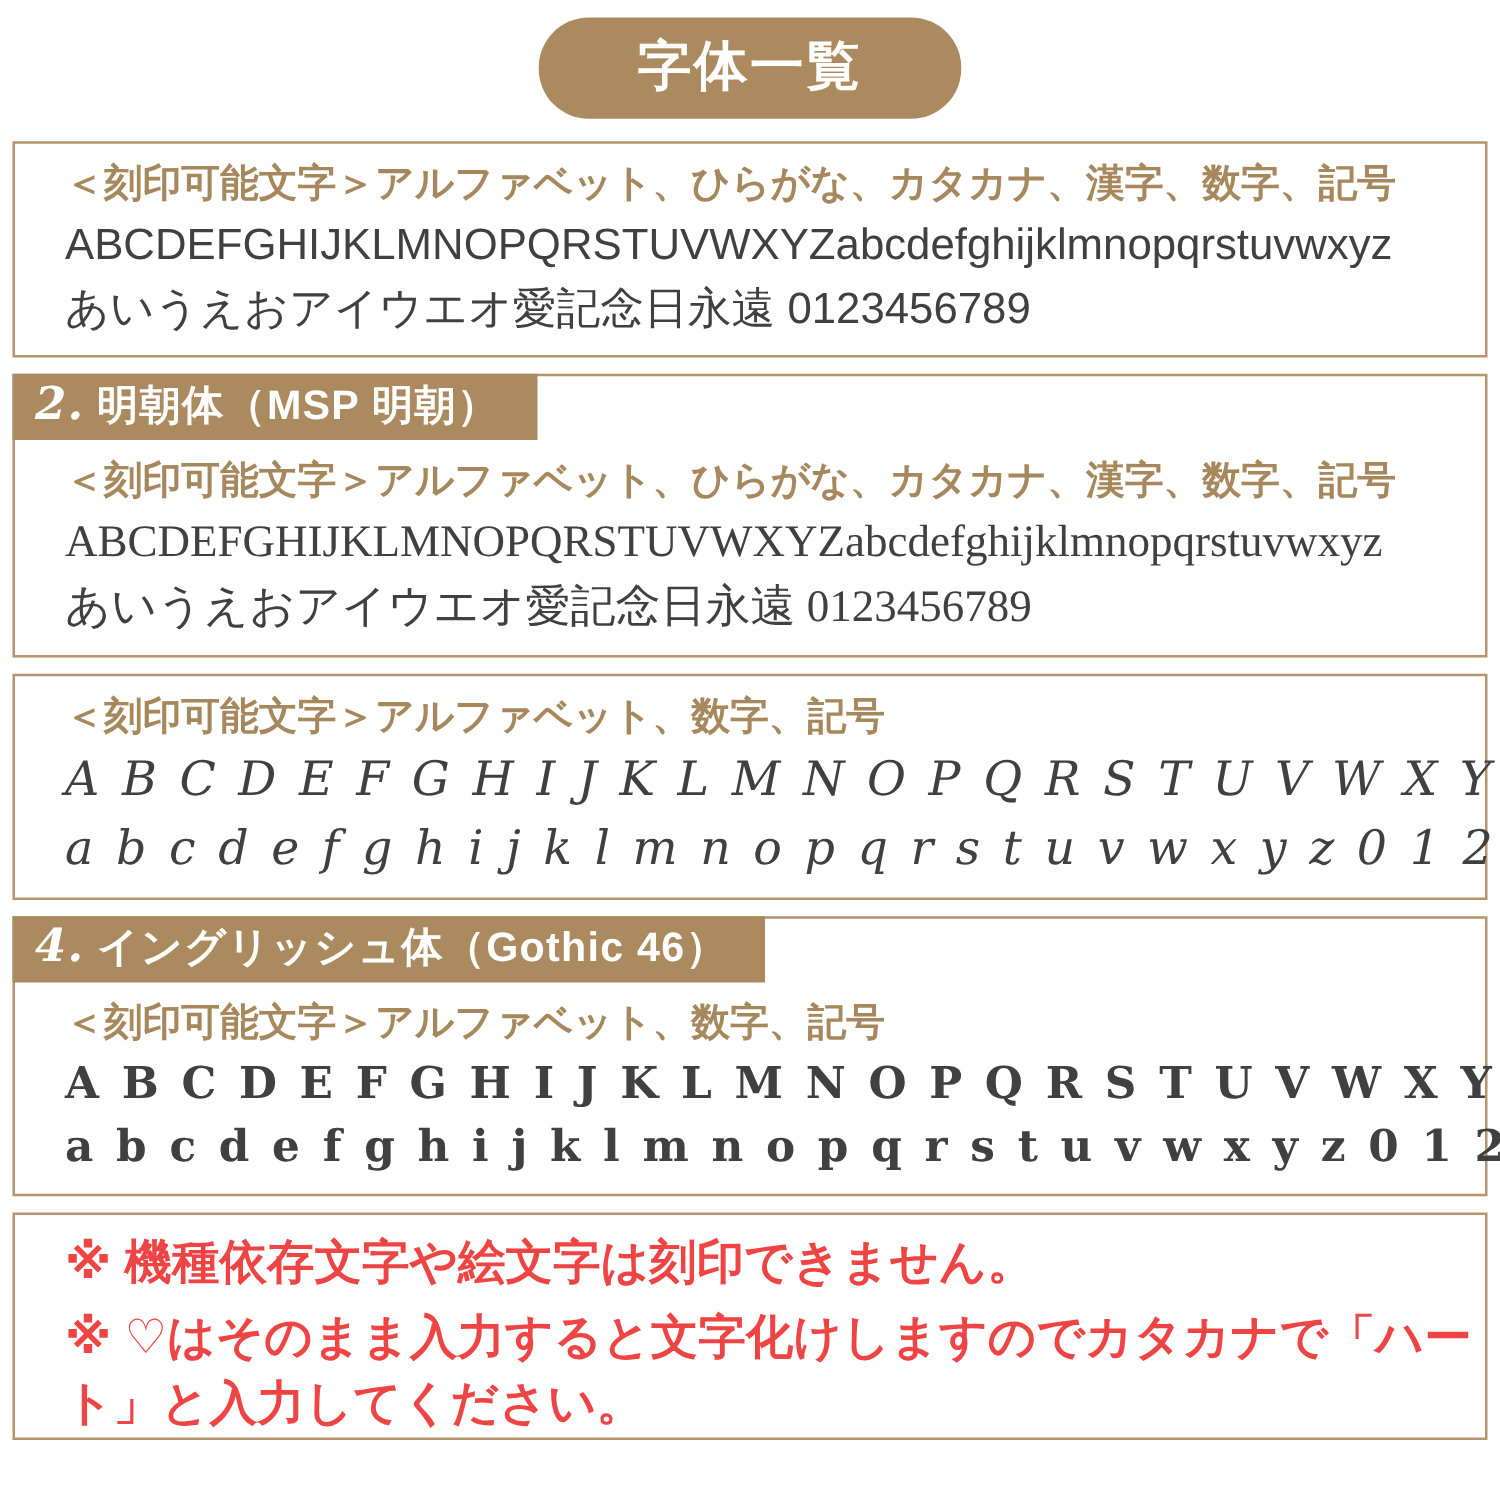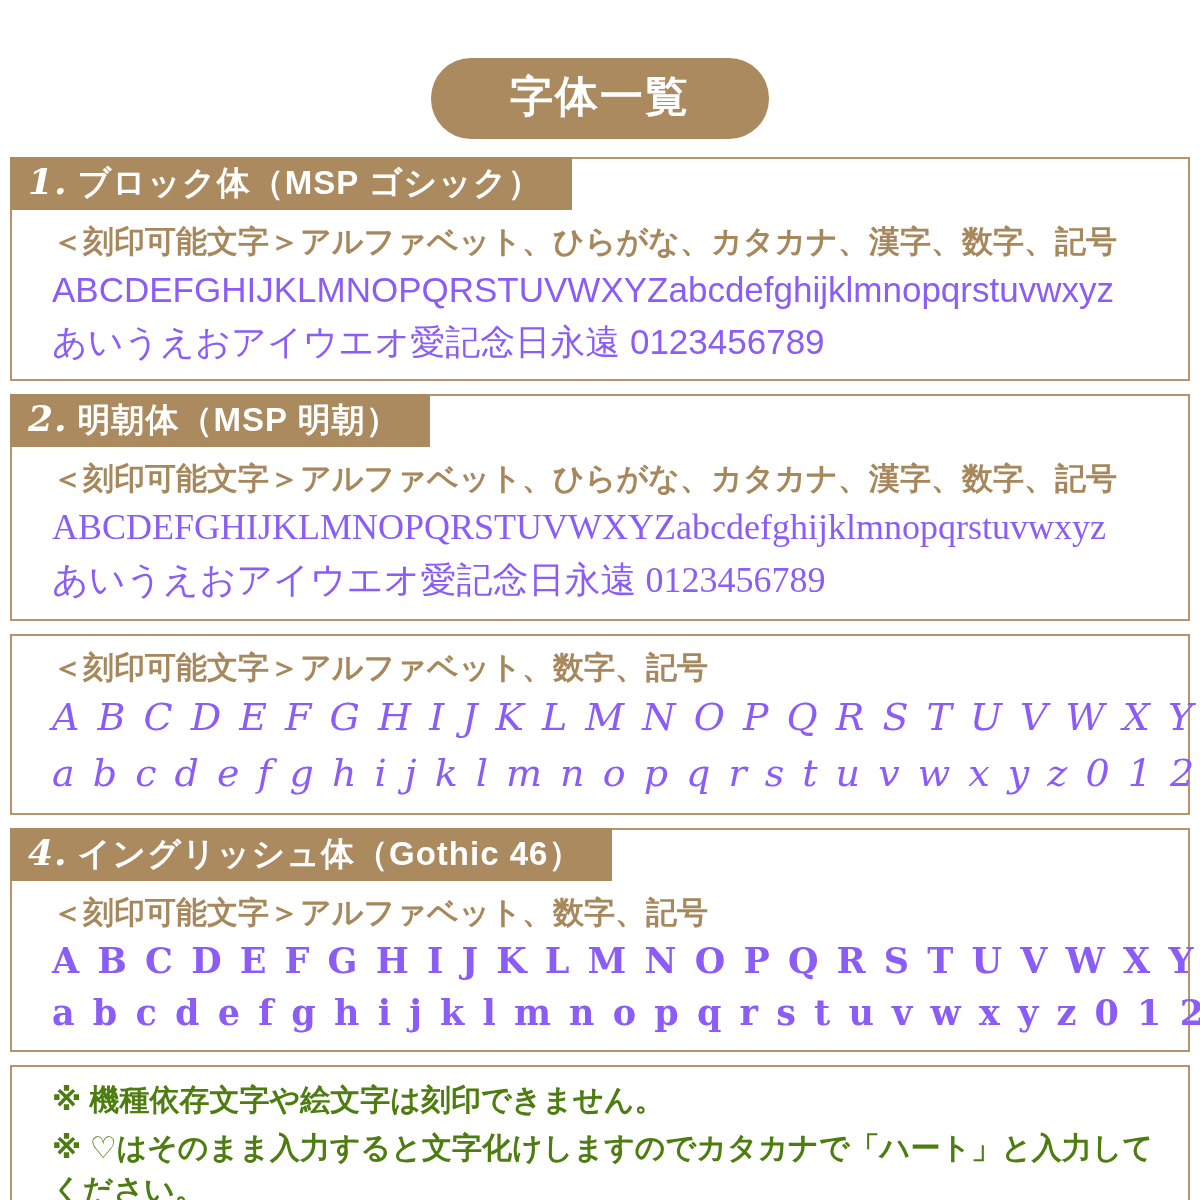--- a/index.html
+++ b/index.html
@@ -10,21 +10,20 @@
     height: 1200px;
     overflow: hidden;
     font-family: "Liberation Sans", "DejaVu Sans", sans-serif;
   }
   .page {
     width: 1200px;
     height: 976px;
     background: #ffffff;
     box-sizing: border-box;
     padding-top: 14px;
-    margin-top: 44px;
   }
   
   .title-pill {
     width: 338px;
     margin: 0 auto 18px auto;
     background: #ac8a5f;
     color: #ffffff;
     border-radius: 40px;
     text-align: center;
     font-size: 43px;
@@ -61,21 +60,21 @@
   }
   .label-line {
     color: #a6885c;
     font-size: 31px;
     font-weight: bold;
     padding: 11px 26px 2px 40px;
     letter-spacing: 0px;
     line-height: 1.35;
   }
   .specimen {
-    color: #8b5cf6;
+    color: #404040;
     padding: 2px 3px 2px 40px;
     white-space: nowrap;
     line-height: 1.35;
   }
   .specimen.last { padding-bottom: 14px; }
   .gothic {
     font-family: "Liberation Sans", "DejaVu Sans", sans-serif;
     font-size: 35px;
   }
   .mincho {
@@ -88,40 +87,37 @@
     font-size: 38px;
     letter-spacing: 3px;
   }
   .blackletter {
     font-family: "DejaVu Serif", "Liberation Serif", serif;
     font-weight: bold;
     font-size: 35px;
     letter-spacing: 3px;
   }
   .note-line {
-    color: #4d7c0f;
-    font-size: 30px;
+    color: #ef4444;
+    font-size: 38px;
     font-weight: bold;
     padding: 6px 10px 0 40px;
     line-height: 1.4;
     letter-spacing: 0px;
   }
   .note-line.first { padding-top: 12px; }
 </style>
 </head>
 <body>
 
 <div class="page">
 
   <div class="title-pill">字体一覧</div>
 
   <div class="section">
-    <div class="sec-header">
-      <span class="sec-num">1.</span><span>ブロック体（MSP ゴシック）</span>
-    </div>
     <div class="label-line">＜刻印可能文字＞アルファベット、ひらがな、カタカナ、漢字、数字、記号</div>
     <div class="specimen gothic">ABCDEFGHIJKLMNOPQRSTUVWXYZabcdefghijklmnopqrstuvwxyz</div>
     <div class="specimen gothic last">あいうえおアイウエオ愛記念日永遠 0123456789</div>
   </div>
 
   <div class="section">
     <div class="sec-header">
       <span class="sec-num">2.</span><span>明朝体（MSP 明朝）</span>
     </div>
     <div class="label-line">＜刻印可能文字＞アルファベット、ひらがな、カタカナ、漢字、数字、記号</div>

